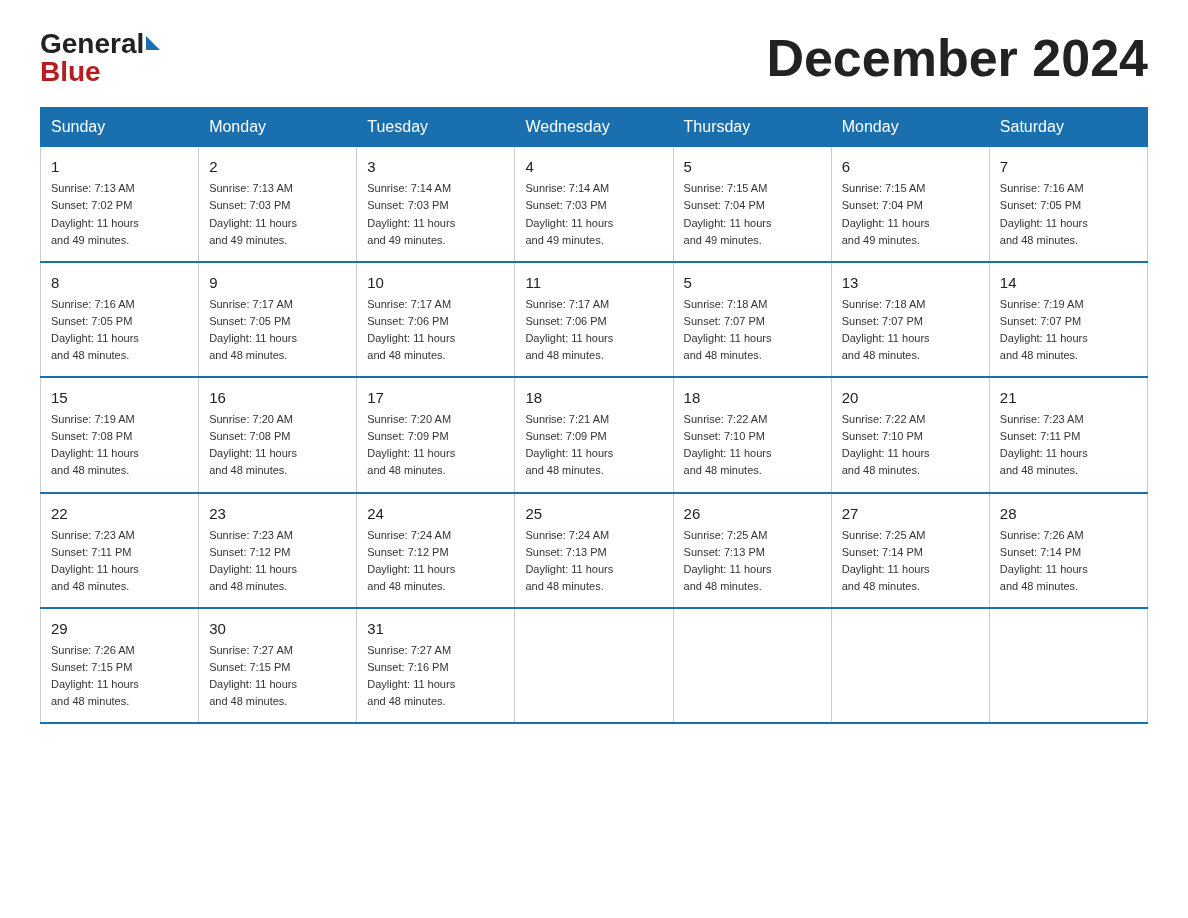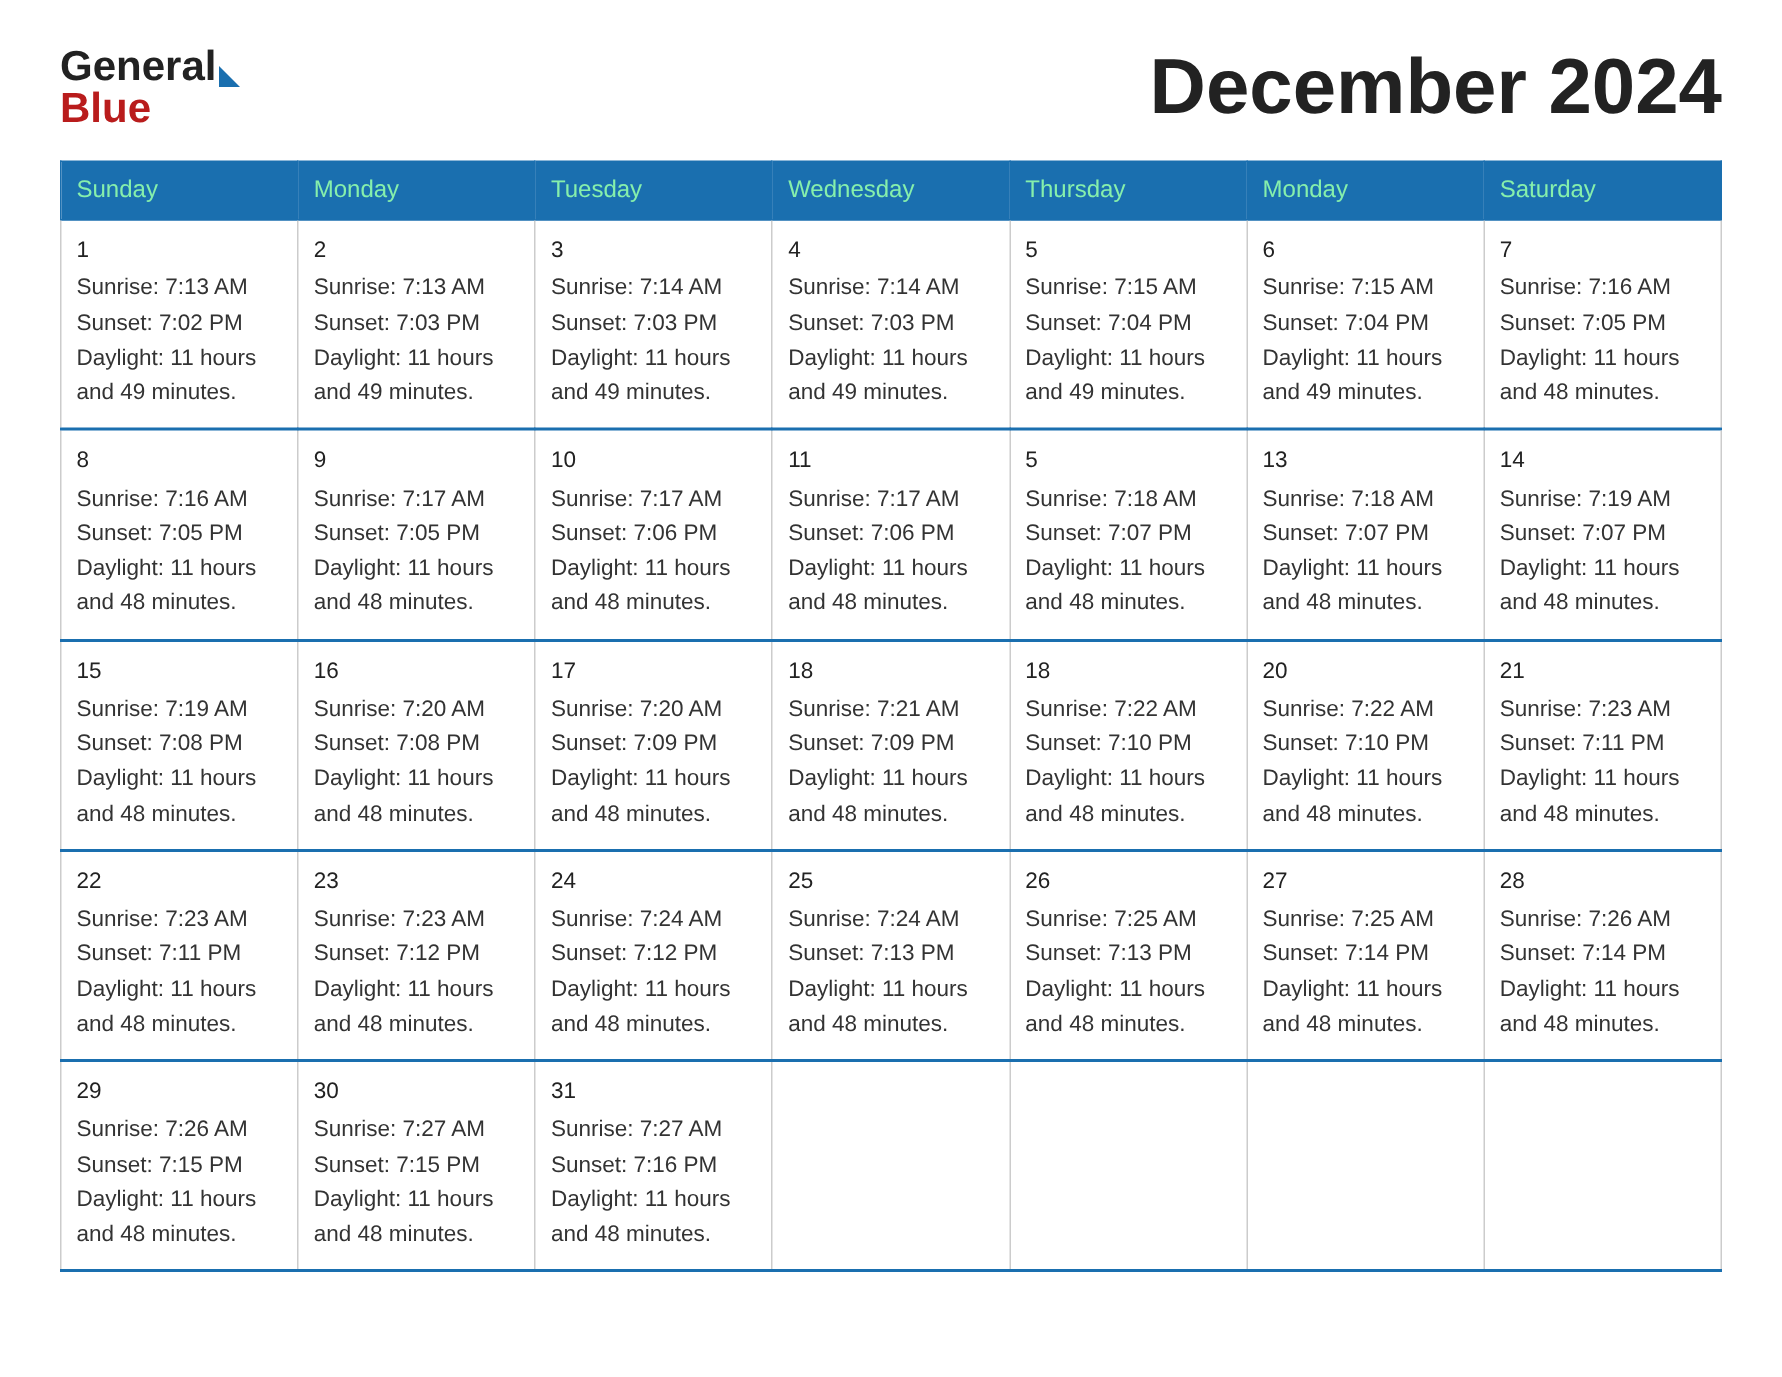--- a/index.html
+++ b/index.html
@@ -39,21 +39,21 @@
       border-bottom: 0px solid transparent;
       margin-left: 2px;
       margin-top: 6px;
     }
     .logo-left {
       display: flex;
       flex-direction: column;
     }
     .logo-row1 {
       display: flex;
-      align-items: flex-end;
+      align-items: flex-start;
     }
     .title-block {
       text-align: left;
     }
     .month-year {
       font-size: 52px;
       font-weight: bold;
       color: #222;
       line-height: 1.1;
     }
@@ -61,21 +61,21 @@
       font-size: 22px;
       color: #222;
       margin-top: 4px;
     }
     table {
       width: 100%;
       border-collapse: collapse;
     }
     thead tr {
       background-color: #1a6faf;
-      color: #86efac;
+      color: #ffffff;
     }
     thead th {
       padding: 10px 10px;
       font-size: 16px;
       font-weight: normal;
       text-align: left;
       border: 1px solid #1a6faf;
     }
     tbody tr {
       border-bottom: 2px solid #1a6faf;
@@ -95,21 +95,21 @@
     tbody td:last-child {
       border-right: 1px solid #ccc;
     }
     .day-num {
       font-size: 15px;
       font-weight: normal;
       display: block;
       margin-bottom: 2px;
     }
     .day-info {
-      font-size: 15px;
+      font-size: 11px;
       color: #333;
       line-height: 1.55;
     }
   </style>
 </head>
 <body>
 
 <div class="header">
   <div class="logo">
     <div class="logo-left">

